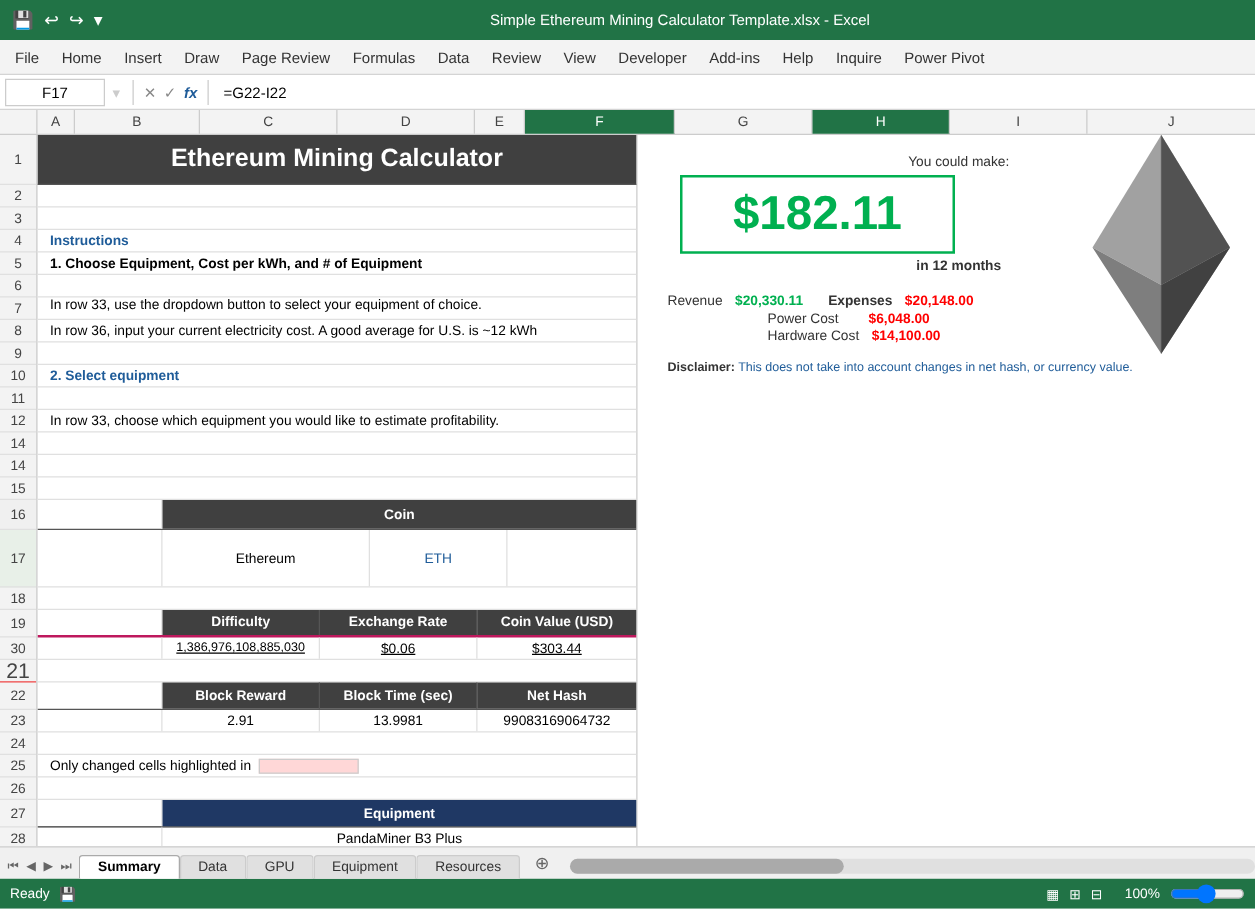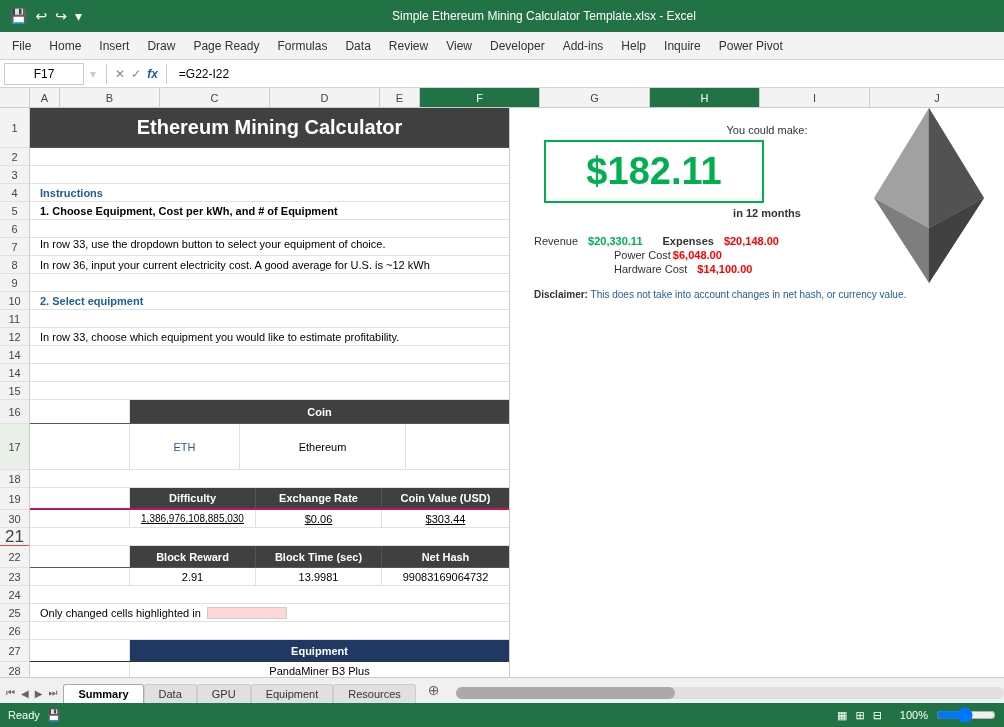--- a/index.html
+++ b/index.html
@@ -88,21 +88,21 @@
     <span class="tb-icon">▾</span>
   </div>
   <div class="title-bar-title">Simple Ethereum Mining Calculator Template.xlsx - Excel</div>
 </div>
 
 <div class="menu-bar">
   <div class="menu-item">File</div>
   <div class="menu-item">Home</div>
   <div class="menu-item">Insert</div>
   <div class="menu-item">Draw</div>
-  <div class="menu-item">Page Ready</div>
+  <div class="menu-item">Page Review</div>
   <div class="menu-item">Formulas</div>
   <div class="menu-item">Data</div>
   <div class="menu-item">Review</div>
   <div class="menu-item">View</div>
   <div class="menu-item">Developer</div>
   <div class="menu-item">Add-ins</div>
   <div class="menu-item">Help</div>
   <div class="menu-item">Inquire</div>
   <div class="menu-item">Power Pivot</div>
 </div>
@@ -222,25 +222,25 @@
 
           <div style="height:24px; border-bottom:1px solid #555; display:flex; align-items:stretch;">
             <div style="width:100px;border-right:1px solid #e0e0e0;"></div>
             <div style="flex:1; background:#404040; display:flex; align-items:center; justify-content:center;">
               <span style="color:white;font-weight:bold;font-size:11px;">Coin</span>
             </div>
           </div>
 
           <div style="height:46px; border-bottom:1px solid #e0e0e0; display:flex; align-items:stretch;">
             <div style="width:100px;border-right:1px solid #e0e0e0;"></div>
+            <div style="width:166px; display:flex; align-items:center; justify-content:center; border-right:1px solid #e0e0e0;">
+              <span style="font-size:11px;">Ethereum</span>
+            </div>
             <div style="width:110px; display:flex; align-items:center; justify-content:center; border-right:1px solid #e0e0e0;">
               <span style="color:#1F5C99; font-size:11px;">ETH</span>
-            </div>
-            <div style="width:166px; display:flex; align-items:center; justify-content:center; border-right:1px solid #e0e0e0;">
-              <span style="font-size:11px;">Ethereum</span>
             </div>
           </div>
 
           <div style="height:18px; border-bottom:1px solid #e0e0e0;"></div>
 
           <div style="height:22px; border-bottom:2px solid #be185d; display:flex; align-items:stretch;">
             <div style="width:100px;border-right:1px solid #e0e0e0;"></div>
             <div style="width:126px; background:#404040; display:flex; align-items:center; justify-content:center; border-right:1px solid #555;">
               <span style="color:white;font-weight:bold;font-size:11px;">Difficulty</span>
             </div>
@@ -340,21 +340,21 @@
             <div style="text-align:center; font-size:11px; font-weight:bold; color:#333; margin-top:4px;">in 12 months</div>
           </div>
 
           <div style="margin-top:16px; margin-left:10px; font-size:11px;">
             <div style="display:flex; align-items:baseline; gap:10px; flex-wrap:wrap;">
               <span style="color:#333;">Revenue</span>
               <span style="color:#00B050; font-weight:bold;">$20,330.11</span>
               <span style="color:#333; font-weight:bold; margin-left:10px;">Expenses</span>
               <span style="color:#FF0000; font-weight:bold;">$20,148.00</span>
             </div>
-            <div style="margin-left:80px; margin-top:2px; display:flex; gap:2px; align-items:flex-end;">
+            <div style="margin-left:80px; margin-top:2px; display:flex; gap:24px; align-items:flex-end;">
               <span style="color:#333;">Power Cost</span>
               <span style="color:#FF0000; font-weight:bold;">$6,048.00</span>
             </div>
             <div style="margin-left:80px; margin-top:2px; display:flex; gap:10px; align-items:baseline;">
               <span style="color:#333;">Hardware Cost</span>
               <span style="color:#FF0000; font-weight:bold;">$14,100.00</span>
             </div>
           </div>
 
           <div style="margin-top:14px; margin-left:10px; font-size:10px; max-width:380px;">

